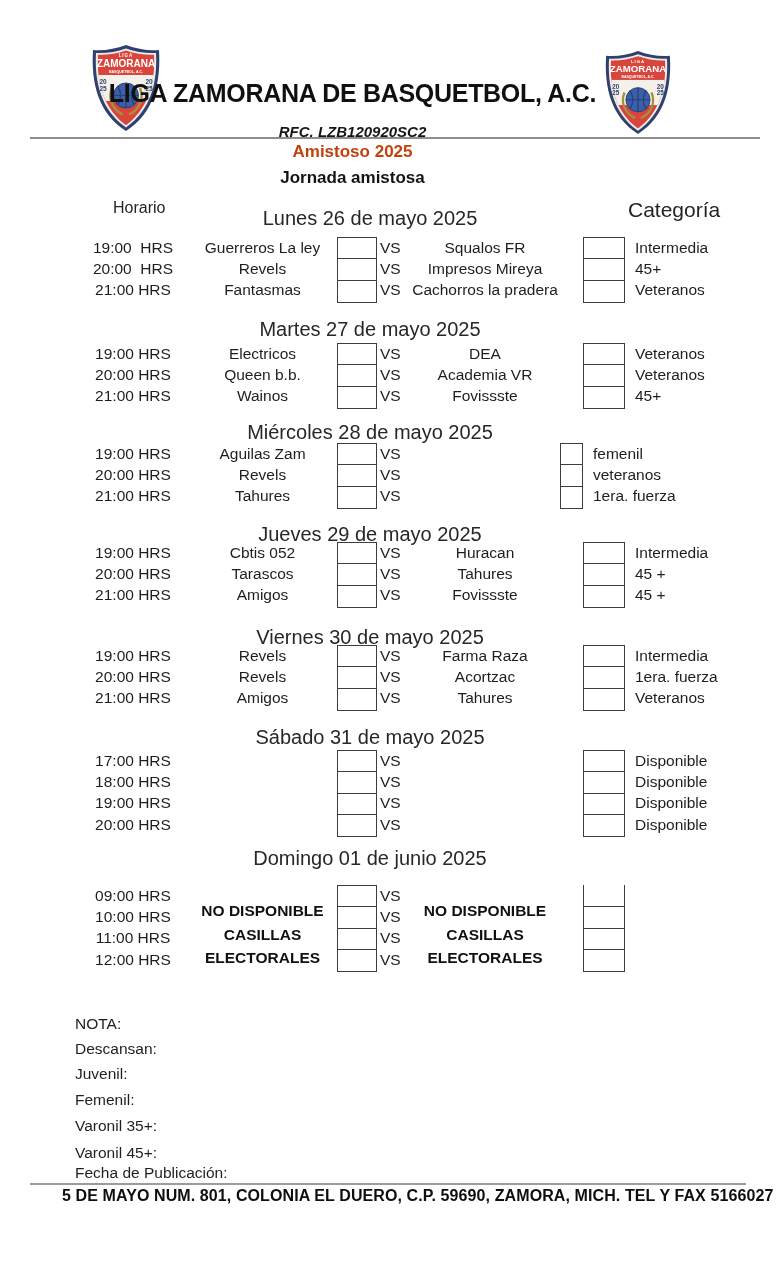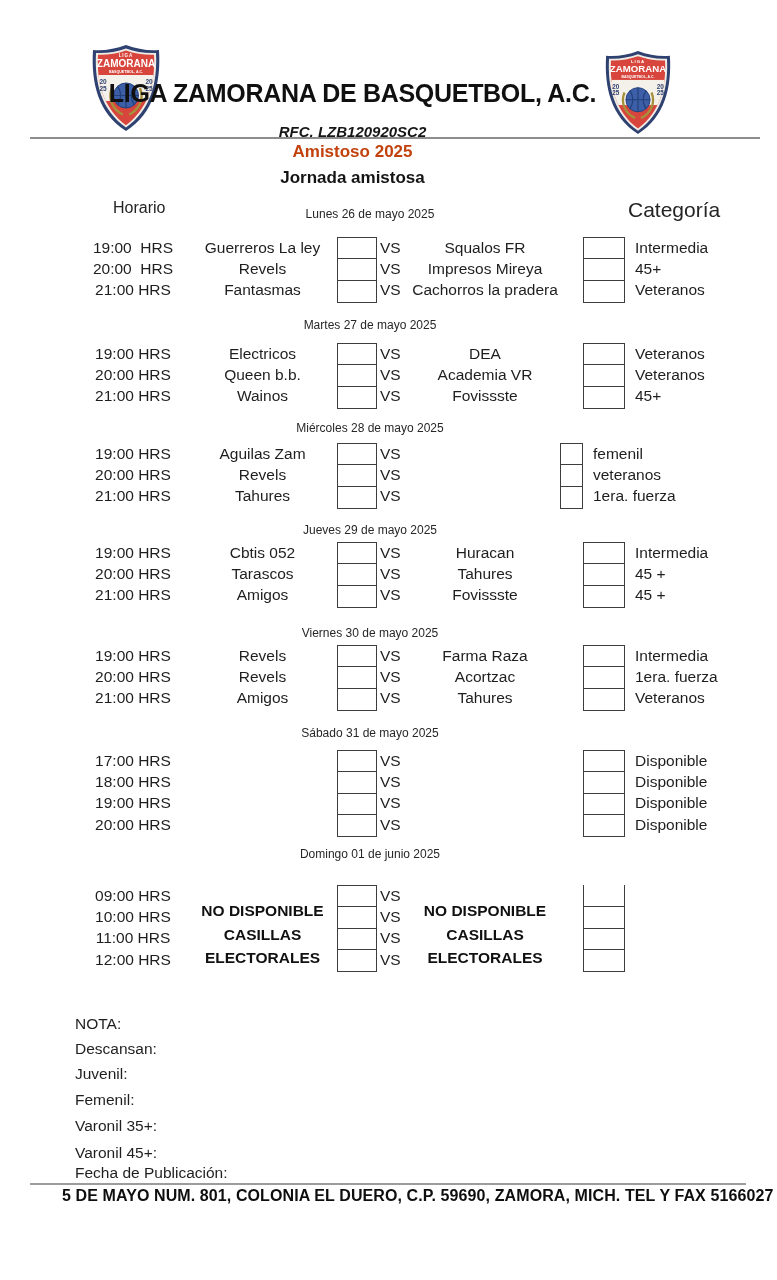--- a/index.html
+++ b/index.html
@@ -11,21 +11,21 @@
   #rfc{top:112px;font-size:15px;font-weight:bold;font-style:italic;color:#161616;margin-top:11px;}
   #line1{top:137px;left:30px;width:730px;height:1.5px;background:#8d8d8d;}
   #sub1{top:142px;font-size:17px;font-weight:bold;color:#c2410c;}
   #sub2{top:168px;font-size:17px;font-weight:bold;color:#141414;}
   #colhead-time{top:199px;left:113px;font-size:16px;color:#242424;}
   #colhead-cat{top:198px;left:628px;font-size:21px;color:#242424;}
   .logo{position:absolute;}
   #logo-left{left:90px;top:44px;}
   #logo-right{left:602px;top:50px;}
   .day{position:absolute;left:0;width:777px;}
-  .date{position:absolute;left:0;top:0;width:740px;text-align:center;font-size:12px;color:#272727;}
+  .date{position:absolute;left:0;top:0;width:740px;text-align:center;font-size:20px;color:#272727;}
   .matches{position:absolute;left:78px;display:grid;
            grid-template-columns:110px 149px 40px 33px 150px 23px 42px 152px;}
   .r{height:21.4px;display:flex;align-items:center;justify-content:center;
      font-size:15.5px;white-space:pre;color:#1e1e1e;}
   .col-vs .r{justify-content:flex-start;padding-left:3px;}
   .col-cat-label .r{justify-content:flex-start;padding-left:10px;}
   .cell{height:23px;border:1.6px solid #3d3d3d;margin-top:-1.6px;background:#fff;box-sizing:border-box;}
   .cell:first-child{margin-top:0;}
   .open-top .cell:first-child{border-top:none;}
   .note-block{display:flex;flex-direction:column;align-items:center;justify-content:center;

